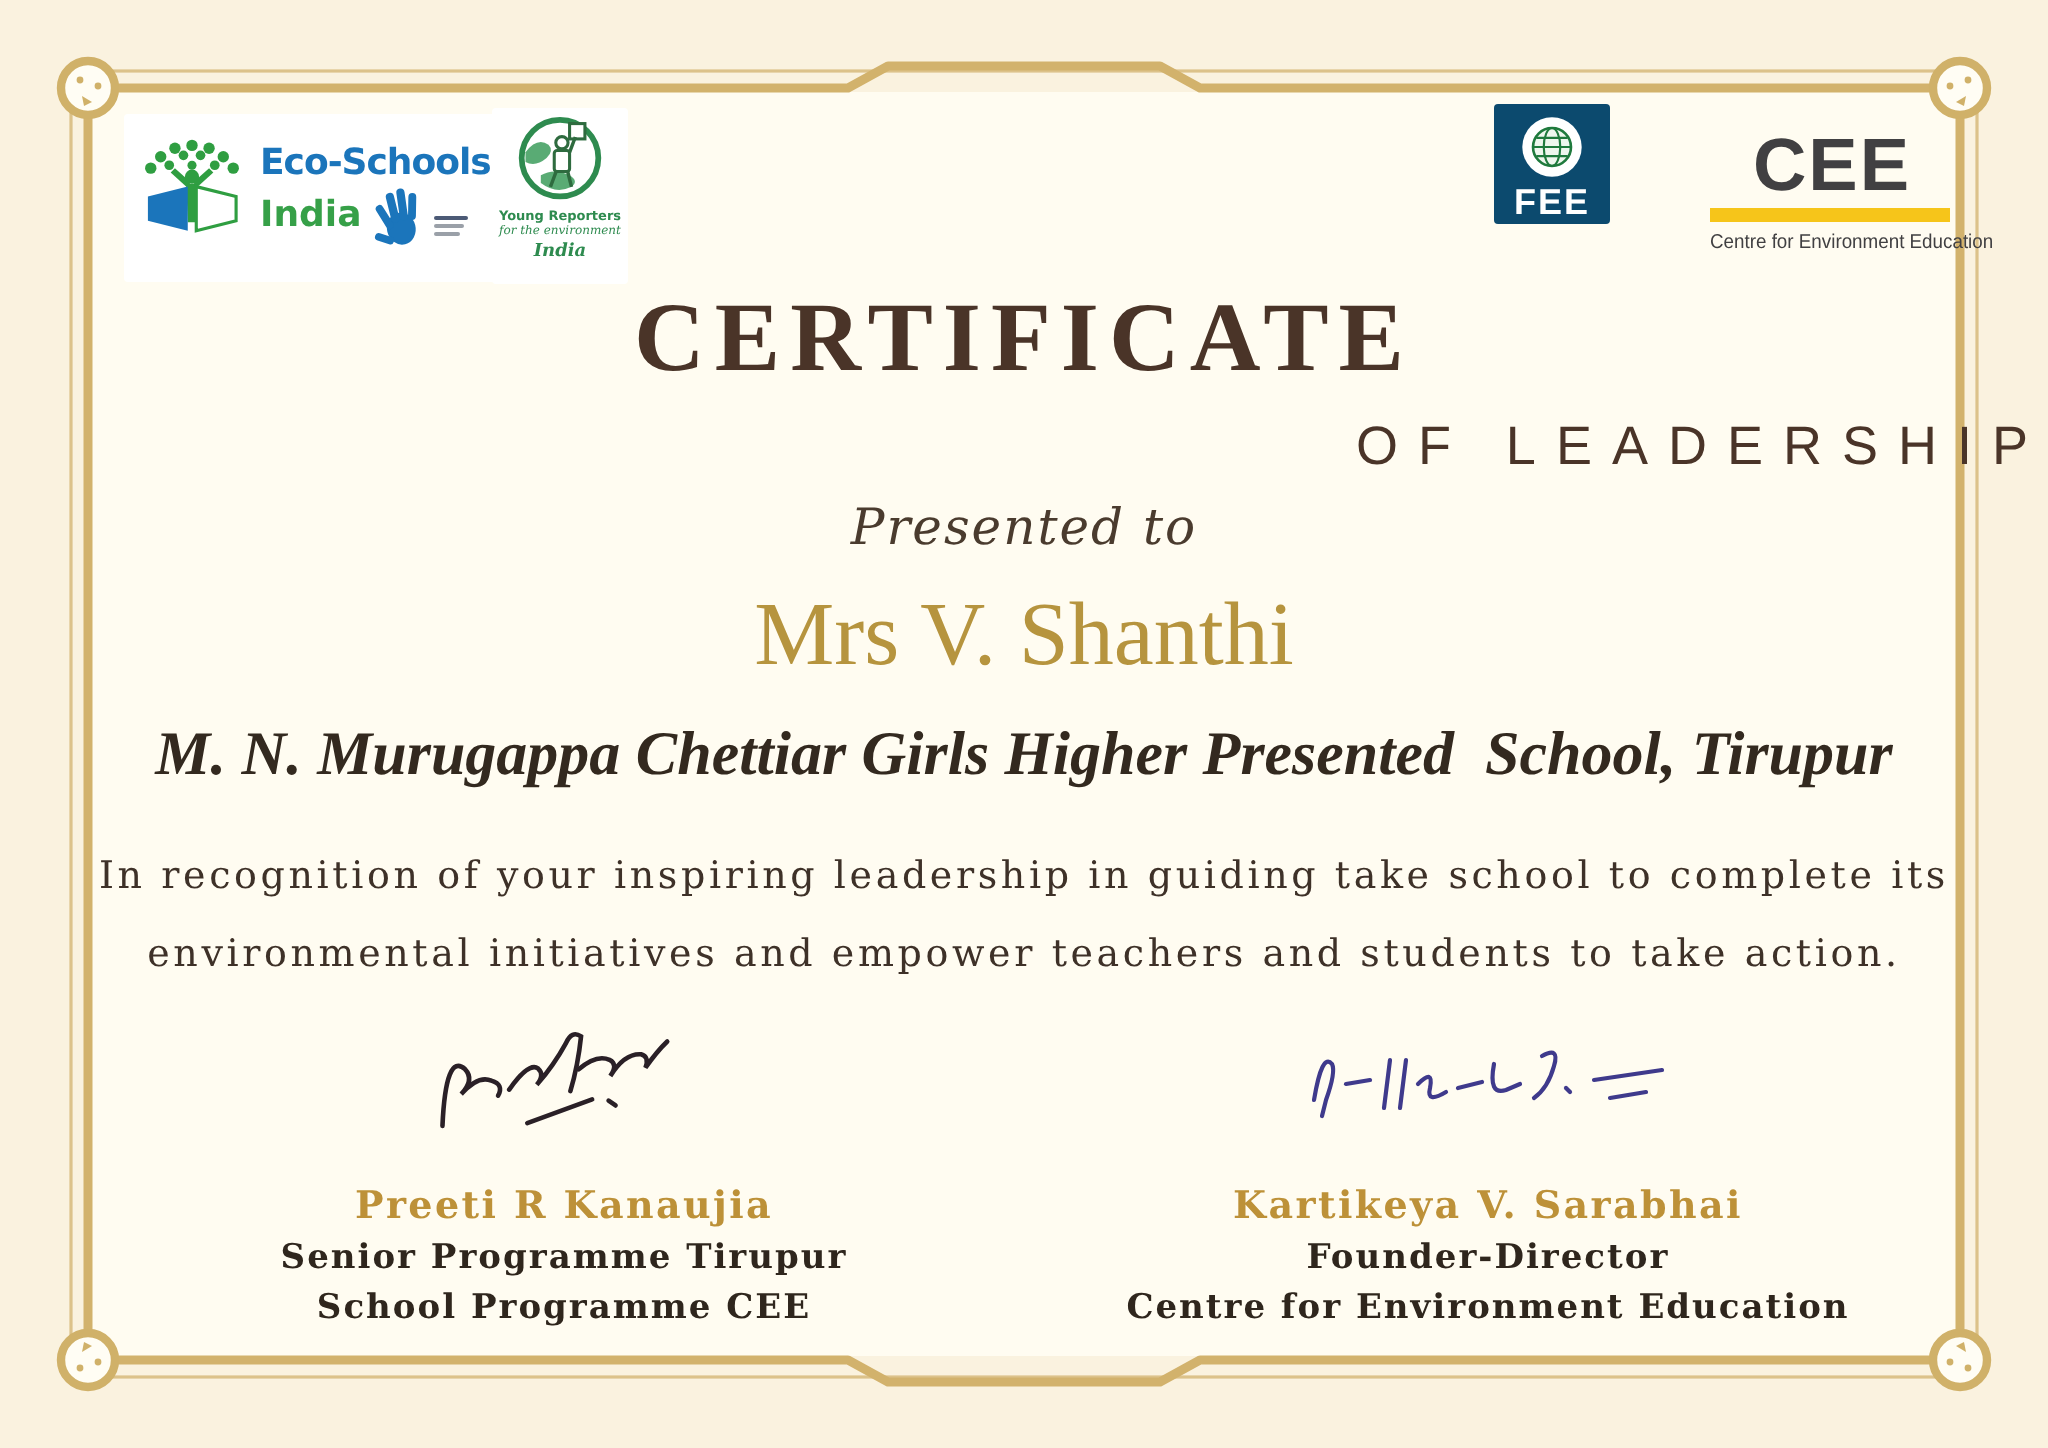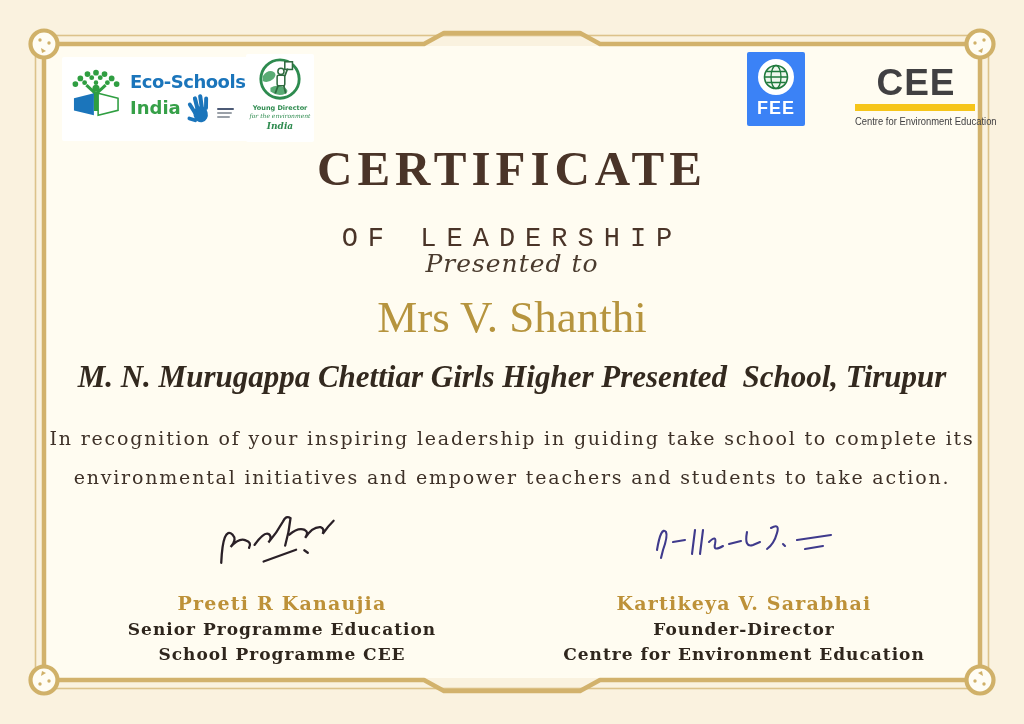--- a/index.html
+++ b/index.html
@@ -26,33 +26,33 @@
   .fineprint .bar.b0{width:17px;background:#4c5a76;}
   .fineprint .bar.b1{width:15px;}
   .fineprint .bar.b2{width:13px;}
 
   .yre-box{left:246px;top:54px;width:68px;height:88px;display:flex;flex-direction:column;align-items:center;padding-top:3px;box-sizing:border-box;}
   .yre-globe{width:46px;height:46px;}
   .yre-l1{font-family:"DejaVu Sans",sans-serif;font-weight:bold;font-size:6.5px;color:#2e8b4f;margin-top:1px;}
   .yre-l2{font-family:"DejaVu Serif",serif;font-style:italic;font-size:6px;color:#2e8b4f;}
   .yre-l3{font-family:"DejaVu Serif",serif;font-style:italic;font-weight:bold;font-size:9px;color:#2e8b4f;margin-top:2px;}
 
-  .fee-box{left:747px;top:52px;width:58px;height:74px;background:#3b82f6;border-radius:2px;display:flex;flex-direction:column;align-items:center;justify-content:flex-start;padding-top:5px;box-sizing:border-box;}
+  .fee-box{left:747px;top:52px;width:58px;height:60px;background:#0c4a6e;border-radius:2px;display:flex;flex-direction:column;align-items:center;justify-content:flex-start;padding-top:5px;box-sizing:border-box;}
   .fee-globe{width:40px;height:40px;}
   .fee-label{font-family:"Liberation Sans",sans-serif;font-weight:bold;font-size:18px;color:#ffffff;letter-spacing:1px;margin-top:1px;}
 
   .cee-block{position:absolute;left:843px;top:64px;width:122px;margin-left:12px;}
   .cee-label{font-family:"Liberation Sans",sans-serif;font-weight:bold;font-size:37px;color:#414042;letter-spacing:1px;line-height:1;text-align:center;}
   .cee-bar{width:120px;height:7px;background:#f6c51a;margin-top:3px;}
   .cee-sub{font-family:"Liberation Sans",sans-serif;font-size:10px;color:#414042;margin-top:5px;white-space:nowrap;transform:scaleX(0.94);transform-origin:left center;}
 
   
   .ctext{position:absolute;left:0;width:1024px;text-align:center;}
   .title-main{top:140px;font-size:49px;font-weight:bold;color:#4a3428;letter-spacing:5px;font-family:"Liberation Serif",serif;}
-  .title-sub{top:224px;font-size:27px;color:#4a3428;letter-spacing:10px;font-weight:500;font-family:Liberation Mono, monospace;}
+  .title-sub{top:208px;font-size:27px;color:#4a3428;letter-spacing:10px;font-weight:500;font-family:Liberation Sans, sans-serif;text-align:right;}
   .presented{top:249px;font-size:25px;font-style:italic;color:#4a3b2e;font-family:"DejaVu Serif",serif;letter-spacing:1px;}
   .recipient-name{top:291px;font-size:45px;color:#b6943e;font-family:"Liberation Serif",serif;}
   .school-line{top:359px;font-size:31px;font-style:italic;font-weight:600;color:#33291f;white-space:pre;font-family:"Liberation Serif",serif;}
   .body-line{font-size:19px;color:#3e3128;letter-spacing:1.8px;font-family:"DejaVu Serif",serif;}
   .body-l1{top:427px;}
   .body-l2{top:466px;}
 
   
   .sig-col{position:absolute;display:flex;flex-direction:column;align-items:center;}
   .sig-left{left:112px;top:500px;width:340px;}
@@ -149,21 +149,21 @@
   <div class="logo-box yre-box">
     <svg class="yre-globe" viewBox="0 0 48 48">
       <circle cx="24" cy="23" r="20" fill="#ffffff" stroke="#2e8b4f" stroke-width="3"></circle>
       <path d="M6 20 q6 -8 12 -4 q3 3 -1 7 q-6 5 -11 2 z" fill="#3c9c5c" opacity="0.85"></path>
       <path d="M14 36 q8 6 16 2 q4 -3 -1 -6 q-8 -4 -15 0 z" fill="#3c9c5c" opacity="0.85"></path>
       <rect x="29" y="5" width="8" height="8" fill="#ffffff" stroke="#2e6b3f" stroke-width="1.6"></rect>
       <circle cx="25" cy="15" r="3.2" fill="#ffffff" stroke="#2e6b3f" stroke-width="1.6"></circle>
       <rect x="21" y="19" width="8" height="11" rx="1.5" fill="#ffffff" stroke="#2e6b3f" stroke-width="1.6"></rect>
       <path d="M29 20 L32 12 M22 30 L19 38 M28 30 L30 38" stroke="#2e6b3f" stroke-width="1.8" fill="none"></path>
     </svg>
-    <div class="yre-l1">Young Director</div>
+    <div class="yre-l1">Young Reporters</div>
     <div class="yre-l2">for the environment</div>
     <div class="yre-l3">India</div>
   </div>
 
   <div class="logo-box fee-box">
     <svg class="fee-globe" viewBox="0 0 40 40">
       <circle cx="20" cy="20" r="18" fill="#ffffff"></circle>
       <circle cx="20" cy="20" r="11.5" fill="#eef7ee" stroke="#1f7a3d" stroke-width="1.6"></circle>
       <ellipse cx="20" cy="20" rx="5" ry="11.5" fill="none" stroke="#1f7a3d" stroke-width="1.3"></ellipse>
       <path d="M8.5 20 L31.5 20 M10.5 14.5 L29.5 14.5 M10.5 25.5 L29.5 25.5" stroke="#1f7a3d" stroke-width="1.3"></path>
@@ -191,21 +191,21 @@
         <g transform="rotate(-10 80 33)" stroke="#2a2027" stroke-width="2.3" fill="none" stroke-linecap="round">
           <path d="M16 46 Q24 10 32 20 Q36 26 28 32 Q38 24 44 28 Q50 31 46 36"></path>
           <path d="M52 34 Q64 22 68 26 Q71 30 66 34 Q76 26 84 16 Q88 10 92 14 Q88 28 82 40"></path>
           <path d="M88 30 Q98 24 104 28 Q108 31 103 36 Q112 26 120 28 Q124 30 121 35 Q128 28 134 24"></path>
           <path d="M58 52 L92 46"></path>
           <path d="M100 48 l3 3"></path>
         </g>
       </svg>
     </div>
     <div class="sig-name">Preeti R Kanaujia</div>
-    <div class="sig-title">Senior Programme Education</div>
+    <div class="sig-title">Senior Programme Tirupur</div>
     <div class="sig-title">School Programme CEE</div>
   </div>
 
   <div class="sig-col sig-right">
     <div class="sig-img">
       <svg width="210" height="56" viewBox="0 0 210 56">
         <g stroke="#3f3a8c" stroke-width="2.1" fill="none" stroke-linecap="round">
           <path d="M18 34 Q22 10 27 16 Q29 20 24 34 L22 42"></path>
           <path d="M34 26 L46 24"></path>
           <path d="M56 14 L53 38 M64 14 L61 38"></path>

